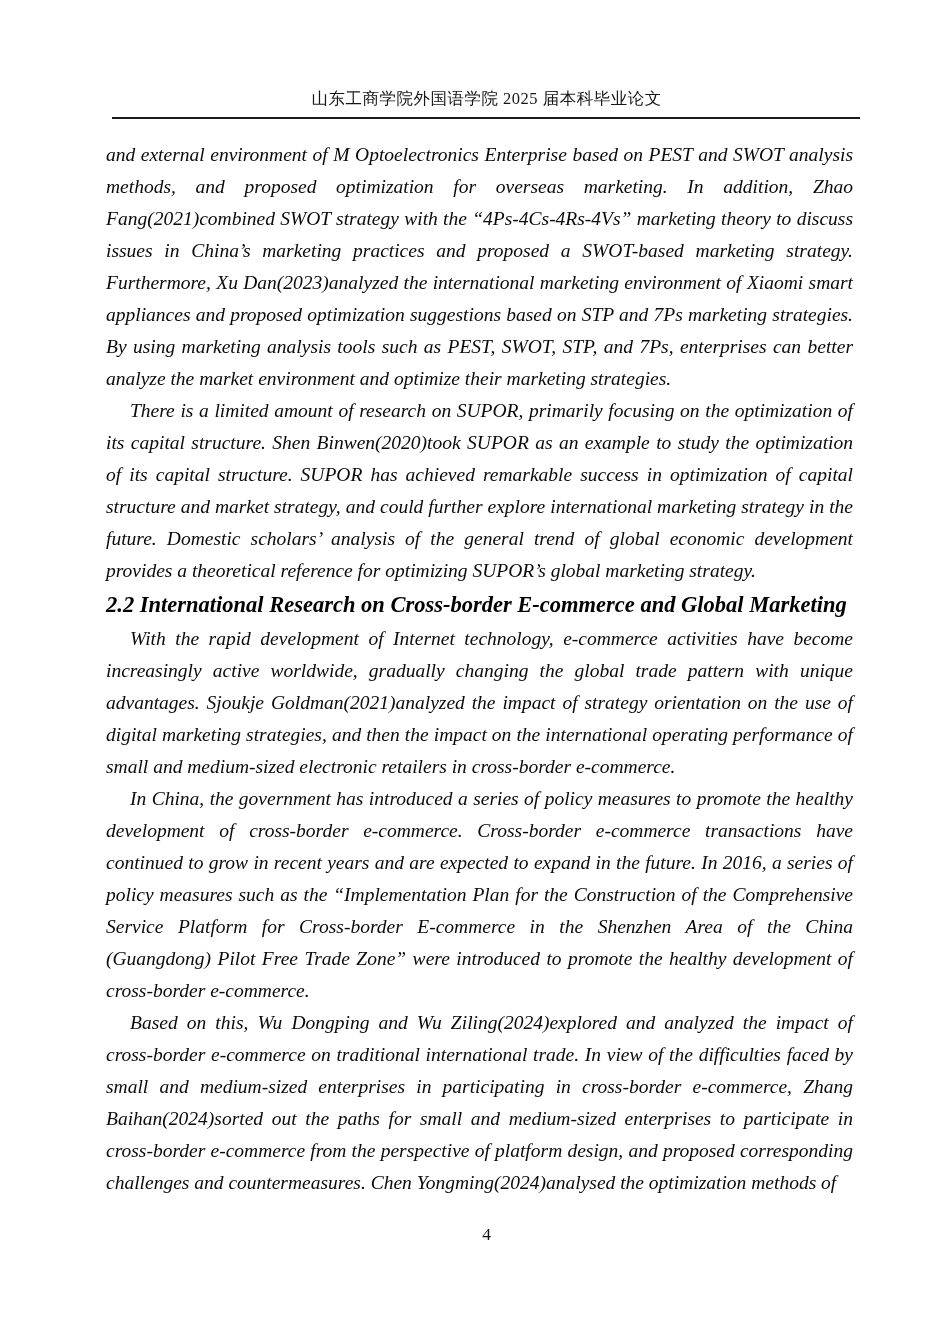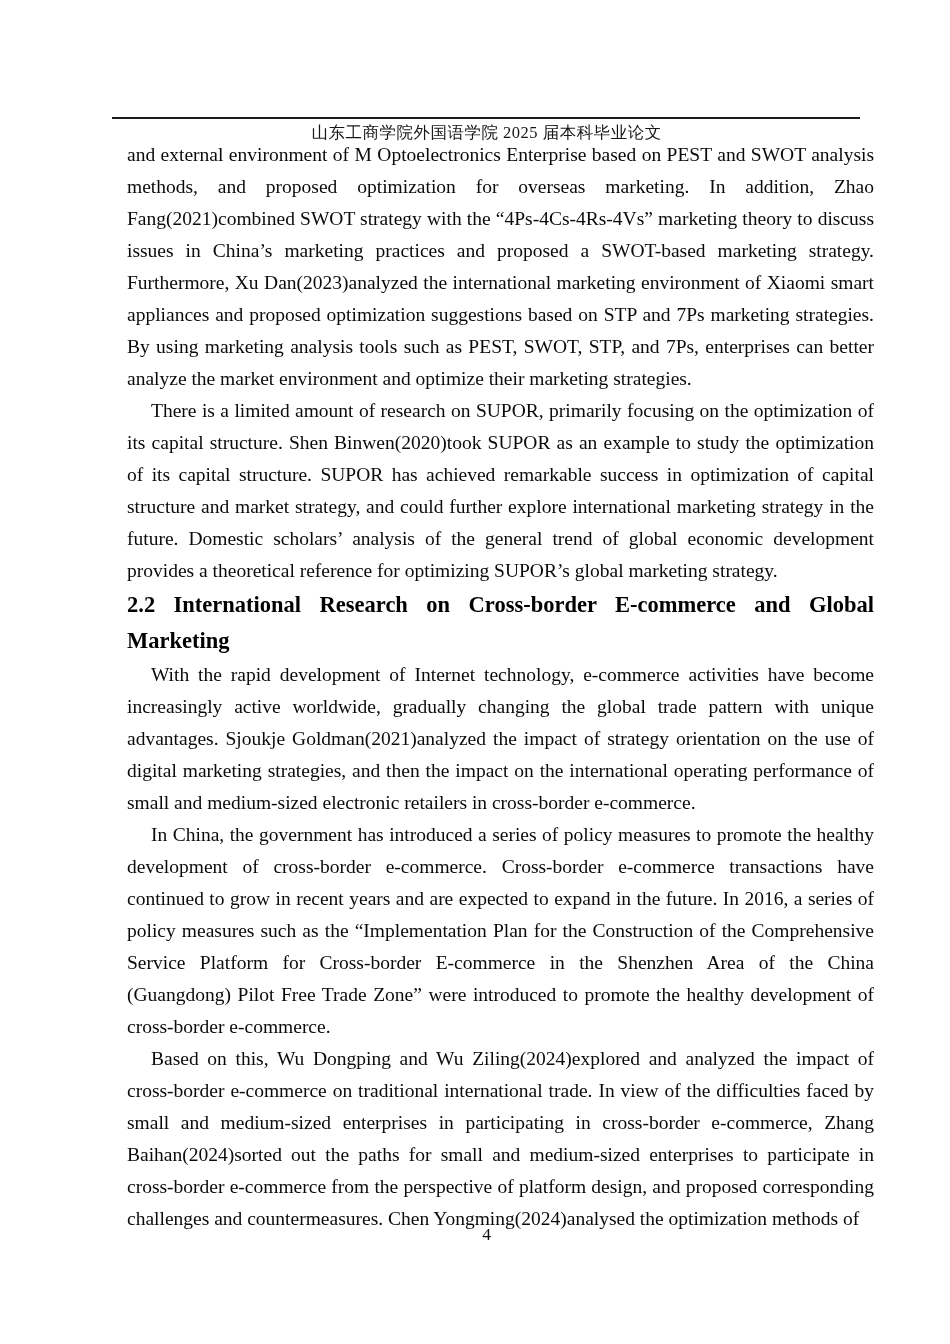--- a/index.html
+++ b/index.html
@@ -23,39 +23,39 @@
   .running-header {
     position: absolute;
     top: 88px;
     left: 113px;
     width: 747px;
     text-align: center;
     font-size: 16.5px;
     line-height: 22px;
     color: #161616;
     letter-spacing: 0.5px;
-    margin-top: 34px;
   }
   .header-rule {
     position: absolute;
     top: 117px;
     left: 112px;
     width: 748px;
     height: 0;
     border-top: 2.5px solid #1b1b1b;
   }
   .content {
     position: absolute;
     top: 139px;
-    left: 127px;
+    left: 106px;
     width: 747px;
     font-size: 19.5px;
     line-height: 32px;
     text-align: justify;
     text-justify: inter-word;
+    font-style: italic;
   }
   .para {
     margin: 0;
     text-indent: 24px;
   }
   .para.no-indent {
     text-indent: 0;
   }
   .section-heading {
     margin: 0;

